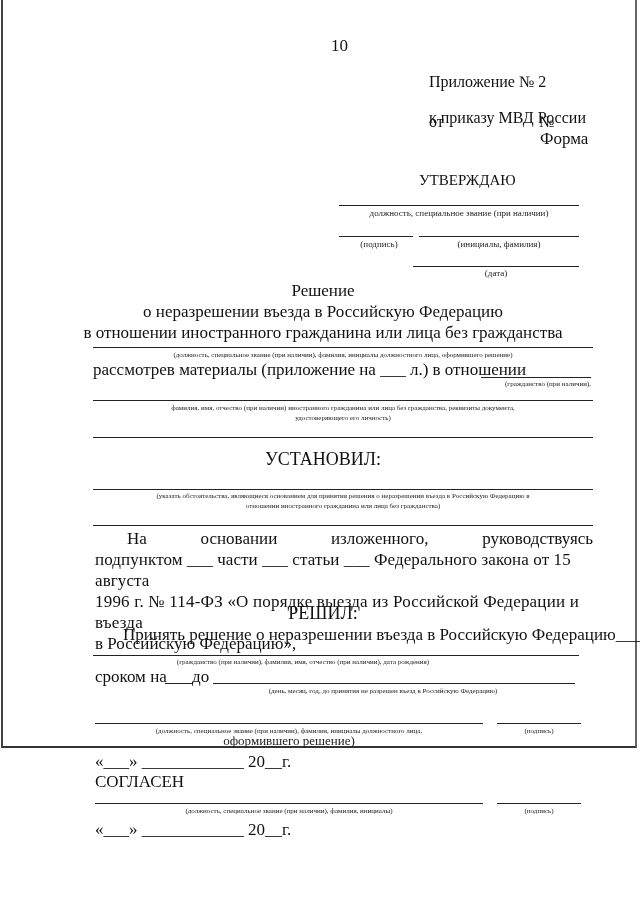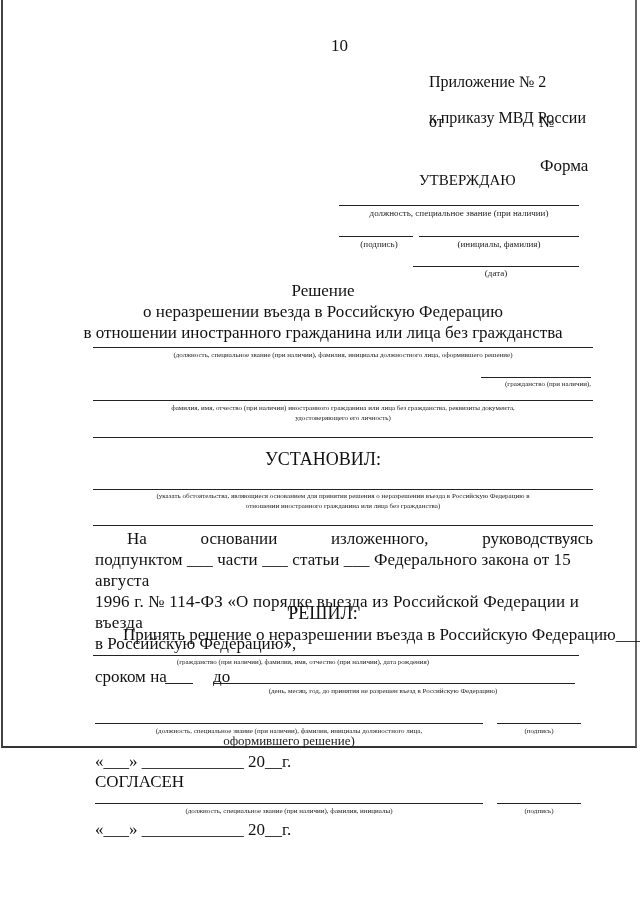--- a/index.html
+++ b/index.html
@@ -5,21 +5,21 @@
     html, body { margin: 0; padding: 0; background: #ffffff; }
     body { width: 640px; height: 905px; position: relative; overflow: hidden;
            font-family: "Liberation Serif", "DejaVu Serif", serif; color: #111; }
     .page { position: absolute; left: 1px; top: 0; width: 636px; height: 748px;
             border-left: 2px solid #444; border-right: 2px solid #666; border-bottom: 2px solid #333; box-sizing: border-box; }
     .abs { position: absolute; white-space: nowrap; }
     .rule { position: absolute; height: 0; border-top: 1.3px solid #222; }
     .cap { position: absolute; font-size: 8px; text-align: center; line-height: 10px; color: #222; }
     .pnum { left: 328px; top: 36px; font-size: 17px; }
     .app { left: 426px; font-size: 16px; line-height: 20px; }
-    .forma { left: 537px; top: 156px; font-size: 17px; }
+    .forma { left: 537px; top: 129px; font-size: 17px; }
     .utv { left: 416px; top: 172px; font-size: 15px; }
     .title { left: 0; width: 640px; text-align: center; font-size: 17px; line-height: 21px; }
     .body17 { font-size: 17px; }
     .center15 { left: 0; width: 640px; text-align: center; font-size: 18px; }
     .just { position: absolute; left: 92px; width: 498px; font-size: 17px; line-height: 21px; }
     .just .l1 { display: flex; justify-content: space-between; padding-left: 32px; }
   </style>
 </head>
 <body>
 
@@ -47,20 +47,21 @@
   <div class="rule" style="left:410px; width:166px; top:266px"></div>
   <div class="cap" style="left:410px; width:166px; top:268px; font-size:9px">(дата)</div>
 
   <div class="abs title" style="top:280px">Решение</div>
   <div class="abs title" style="top:301px">о неразрешении въезда в Российскую Федерацию</div>
   <div class="abs title" style="top:322px">в отношении иностранного гражданина или лица без гражданства</div>
 
   <div class="rule" style="left:90px; width:500px; top:347px"></div>
   <div class="cap" style="left:90px; width:500px; top:350px; font-size:7px">(должность, специальное звание (при наличии), фамилия, инициалы должностного лица, оформившего решение)</div>
 
+  <div class="abs body17" style="left:90px; top:360px">рассмотрев материалы (приложение на ___ л.) в отношении</div>
   <div class="rule" style="left:478px; width:110px; top:377px"></div>
   <div class="cap" style="left:468px; width:120px; top:379px; font-size:7px; text-align:right">(гражданство (при наличии),</div>
 
   <div class="rule" style="left:90px; width:500px; top:400px"></div>
   <div class="cap" style="left:90px; width:500px; top:403px; font-size:7px">фамилия, имя, отчество (при наличии) иностранного гражданина или лица без гражданства, реквизиты документа,</div>
   <div class="cap" style="left:90px; width:500px; top:413px; font-size:7px">удостоверяющего его личность)</div>
   <div class="rule" style="left:90px; width:500px; top:437px"></div>
 
   <div class="abs center15" style="top:449px">УСТАНОВИЛ:</div>
 
@@ -82,21 +83,21 @@
   </div>
 
   <div class="abs center15" style="top:603px">РЕШИЛ:</div>
   <div class="abs body17" style="left:120px; top:625px">Принять решение о неразрешении въезда в Российскую Федерацию___</div>
 
   <div class="rule" style="left:90px; width:486px; top:655px"></div>
   <div class="cap" style="left:90px; width:420px; top:657px; font-size:7px">(гражданство (при наличии), фамилия, имя, отчество (при наличии), дата рождения)</div>
 
   <div class="abs body17" style="left:92px; top:667px">сроком на</div>
   <div class="rule" style="left:162px; width:28px; top:683px"></div>
-  <div class="abs body17" style="left:210px; top:667px">до</div>
+  <div class="abs body17" style="left:189px; top:667px">до</div>
   <div class="rule" style="left:210px; width:362px; top:683px"></div>
   <div class="cap" style="left:210px; width:340px; top:686px; font-size:7px">(день, месяц, год, до принятия не разрешен въезд в Российскую Федерацию)</div>
 
   <div class="rule" style="left:92px; width:388px; top:723px"></div>
   <div class="cap" style="left:92px; width:388px; top:726px; font-size:7px">(должность, специальное звание (при наличии), фамилия, инициалы должностного лица,</div>
   <div class="cap" style="left:92px; width:388px; top:736px; font-size:13px">оформившего решение)</div>
   <div class="rule" style="left:494px; width:84px; top:723px"></div>
   <div class="cap" style="left:494px; width:84px; top:726px; font-size:7px">(подпись)</div>
 
   <div class="abs body17" style="left:92px; top:752px">«___» ____________ 20__г.</div>

